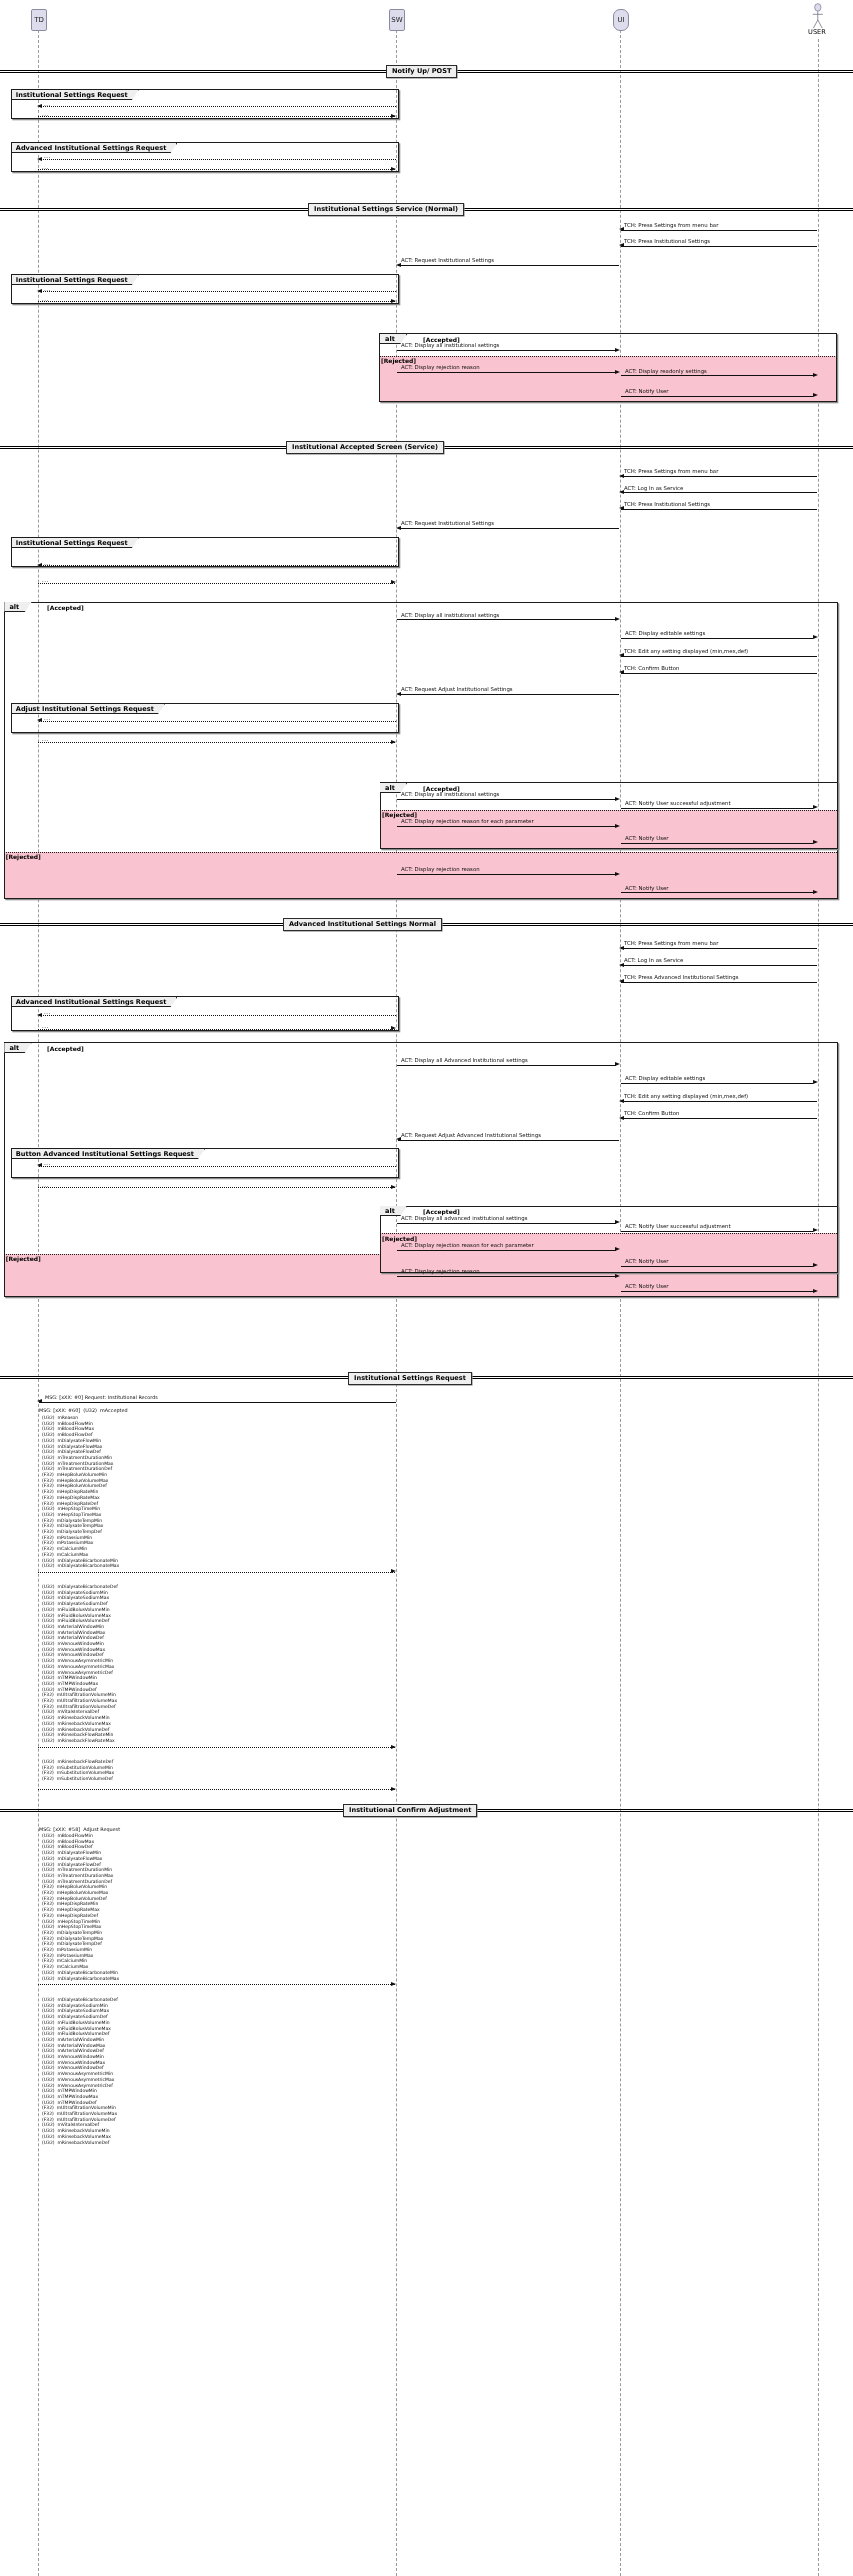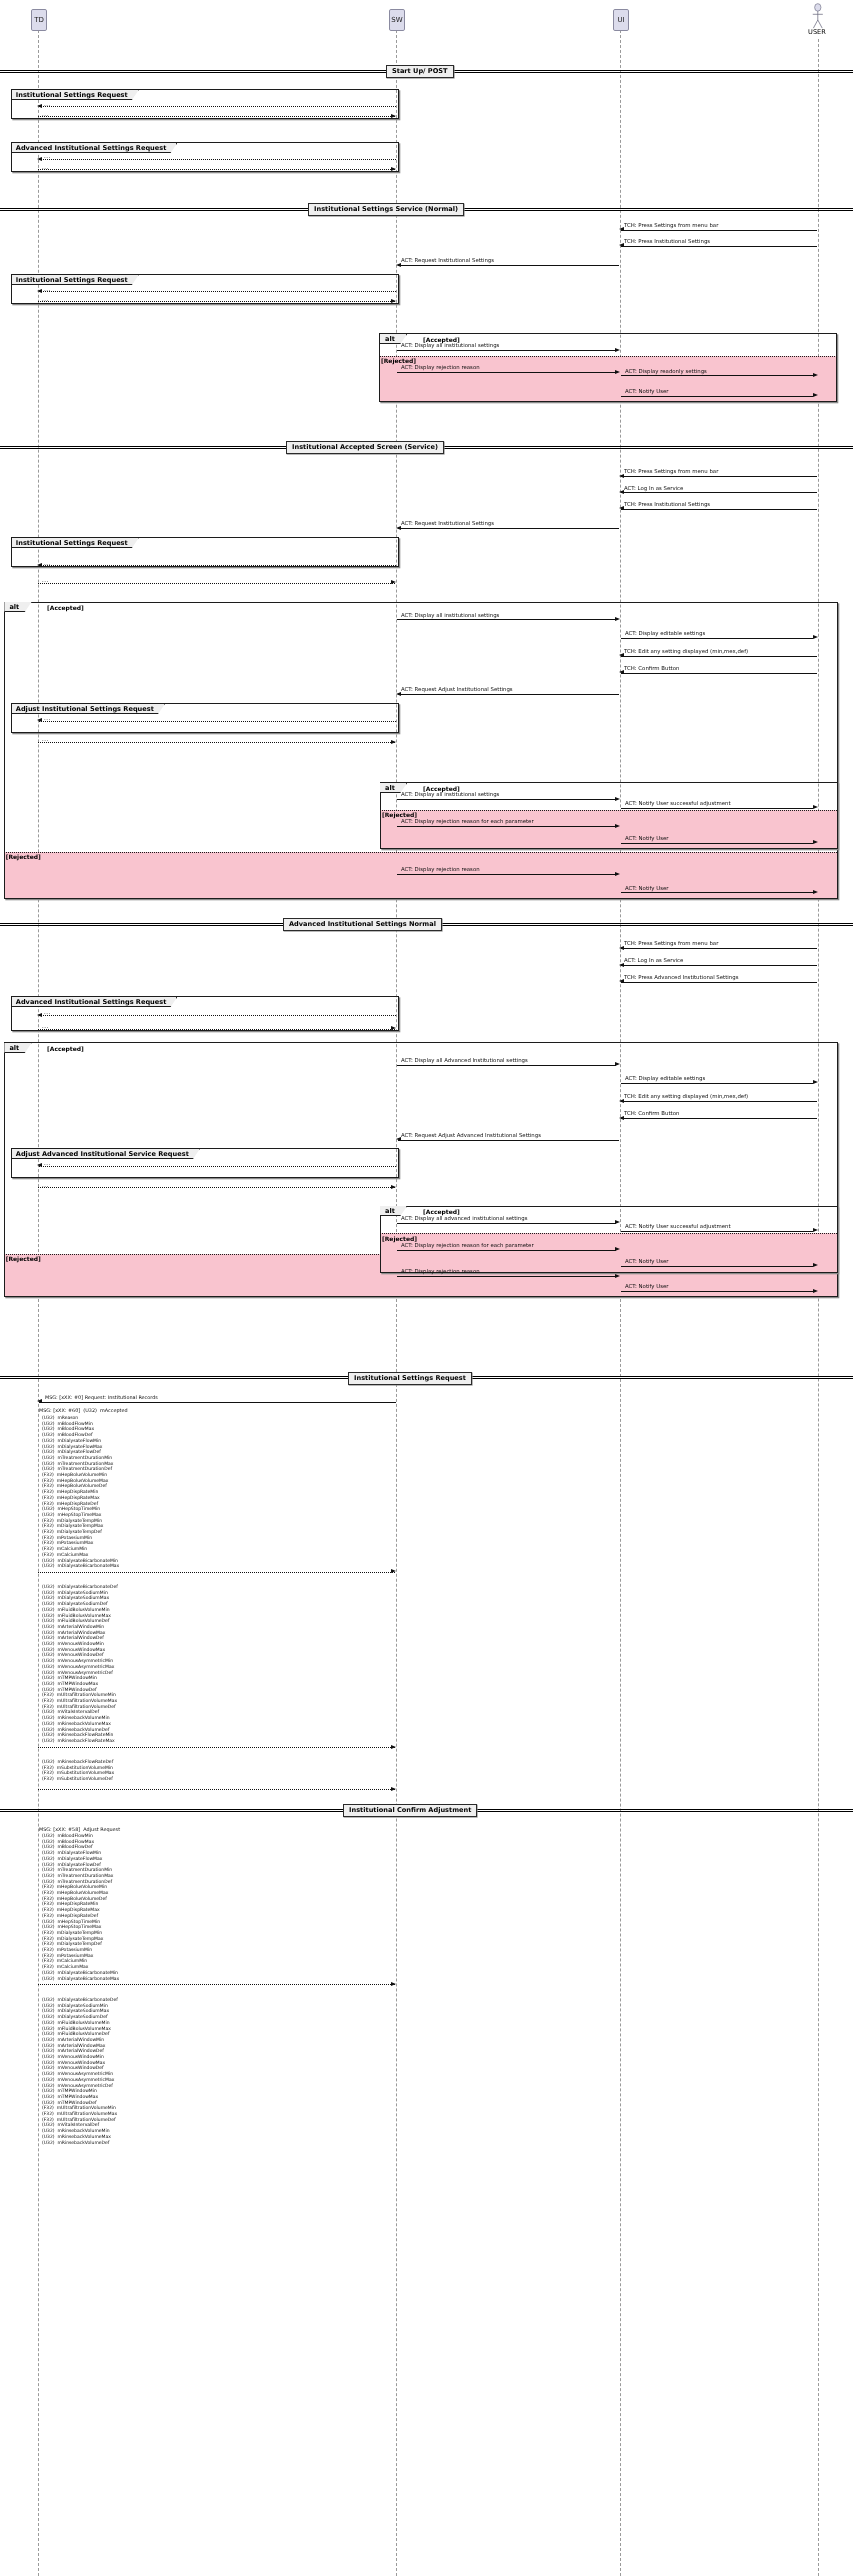--- a/index.html
+++ b/index.html
@@ -54,35 +54,35 @@
   <div class="lifeline" style="left:396px; top:30px; height:2546px;"></div>
   <div class="lifeline" style="left:620px; top:30px; height:2546px;"></div>
   <div class="lifeline" style="left:818px;top:39px; height:2537px;"></div>
 
   <div class="head" style="left:31px;top:9.4px;width:14px;height:20px;">
     <span>TD</span>
   </div>
   <div class="head" style="left:389px;top:9.4px;width:14px;height:20px;">
     <span>SW</span>
   </div>
-  <div class="head" style="left:613px;top:9.4px;width:14px;height:20px;">
+  <div class="head" style="left:613px;top:9.4px;width:14px;height:20px;border-radius:7px;">
     <span>UI</span>
   </div>
 
   <svg class="actor-fig" style="left:809px;top:2.5px;" width="17.6" height="26.4" viewBox="0 0 28 42">
     <ellipse cx="14" cy="7" rx="5" ry="6" fill="#dcdcec" stroke="#6a6a80" stroke-width="1"></ellipse>
     <line x1="14" y1="13" x2="14" y2="27" stroke="#6a6a80" stroke-width="1.2"></line>
     <line x1="6" y1="18" x2="22" y2="18" stroke="#6a6a80" stroke-width="1.2"></line>
     <line x1="14" y1="27" x2="7" y2="40" stroke="#6a6a80" stroke-width="1.2"></line>
     <line x1="14" y1="27" x2="21" y2="40" stroke="#6a6a80" stroke-width="1.2"></line>
   </svg>
   <div class="actor-label" style="left:802px;top:28px;width:30px;">USER</div>
 
   <div class="divider" style="top:70px;"></div>
-  <div class="divider-label" style="left:386px;top:65px;">Start Up/ POST</div>
+  <div class="divider-label" style="left:386px;top:65px;">Notify Up/ POST</div>
 
   <div class="frame shadow" style="left:11.3px;top:89px;width:388px;height:30px;"></div>
   <div class="tab" style="left:12px;top:90px;">Institutional Settings Request</div>
   <div class="arrow dotted" style="left:39px;top:106px;width:357px;"></div>
   <div class="ahead left" style="left:37px;top:104px;"></div>
   <div class="ellip" style="left:44px;top:101px;">...</div>
   <div class="arrow dotted" style="left:38px;top:116px;width:357px;"></div>
   <div class="ahead right" style="left:391px;top:114px;"></div>
   <div class="ellip" style="left:42px;top:111px;">...</div>
 
@@ -282,21 +282,21 @@
 
   <div class="arrow" style="left:621px;top:1118px;width:196px;"></div>
   <div class="ahead left" style="left:619px;top:1116px;"></div>
   <div class="msg" style="left:624px;top:1111px;">TCH: Confirm Button</div>
 
   <div class="arrow" style="left:398px;top:1140px;width:221px;"></div>
   <div class="ahead left" style="left:396px;top:1137px;"></div>
   <div class="msg" style="left:401px;top:1133px;">ACT: Request Adjust Advanced Institutional Settings</div>
 
   <div class="frame shadow" style="left:11.3px;top:1148px;width:388px;height:30px;"></div>
-  <div class="tab" style="left:12px;top:1149px;">Adjust Advanced Institutional Service Request</div>
+  <div class="tab" style="left:12px;top:1149px;">Button Advanced Institutional Settings Request</div>
   <div class="arrow dotted" style="left:39px;top:1166px;width:357px;"></div>
   <div class="ahead left" style="left:37px;top:1163px;"></div>
   <div class="ellip" style="left:44px;top:1160px;">...</div>
   <div class="arrow dotted" style="left:38px;top:1187px;width:357px;"></div>
   <div class="ahead right" style="left:391px;top:1185px;"></div>
   <div class="ellip" style="left:42px;top:1182px;">...</div>
 
   <div class="pinkfill" style="left:380px;top:1233px;width:457px;height:38px;"></div>
   <div class="frame shadow" style="left:380px;top:1206px;width:458px;height:67px;"></div>
   <div class="tab" style="left:380px;top:1206px;padding:0.6px 11.3px 0.6px 5px;">alt</div>

